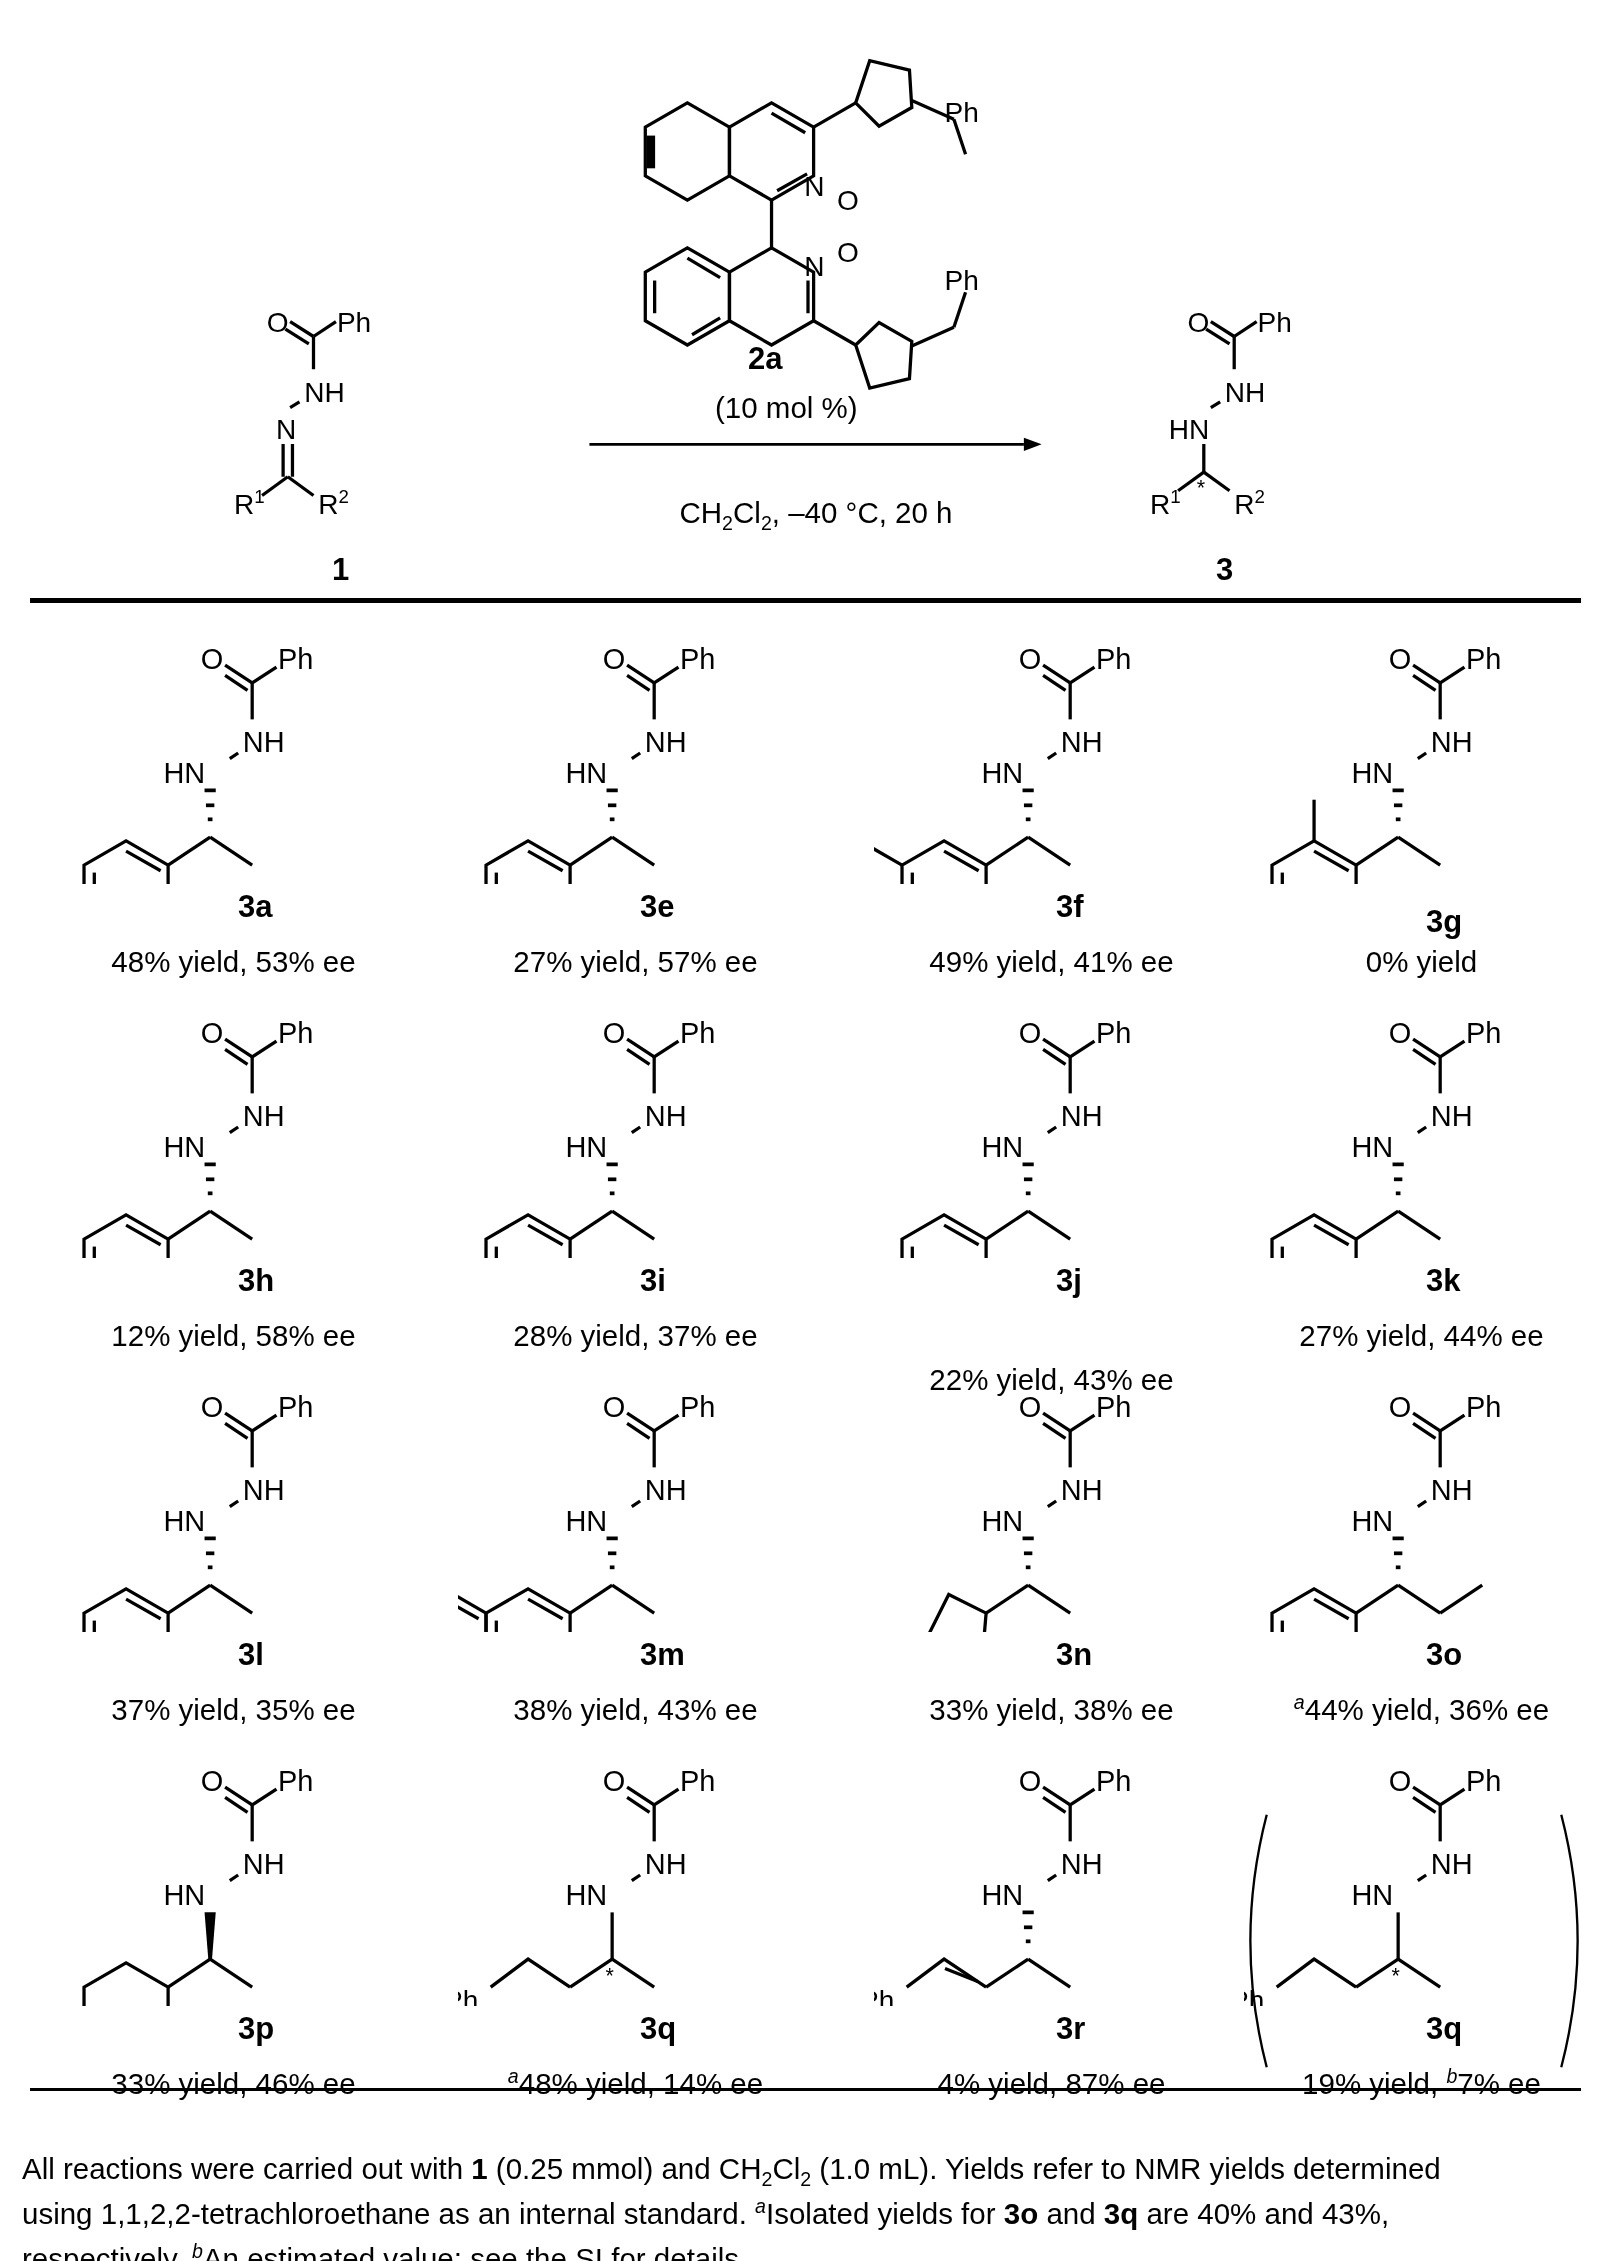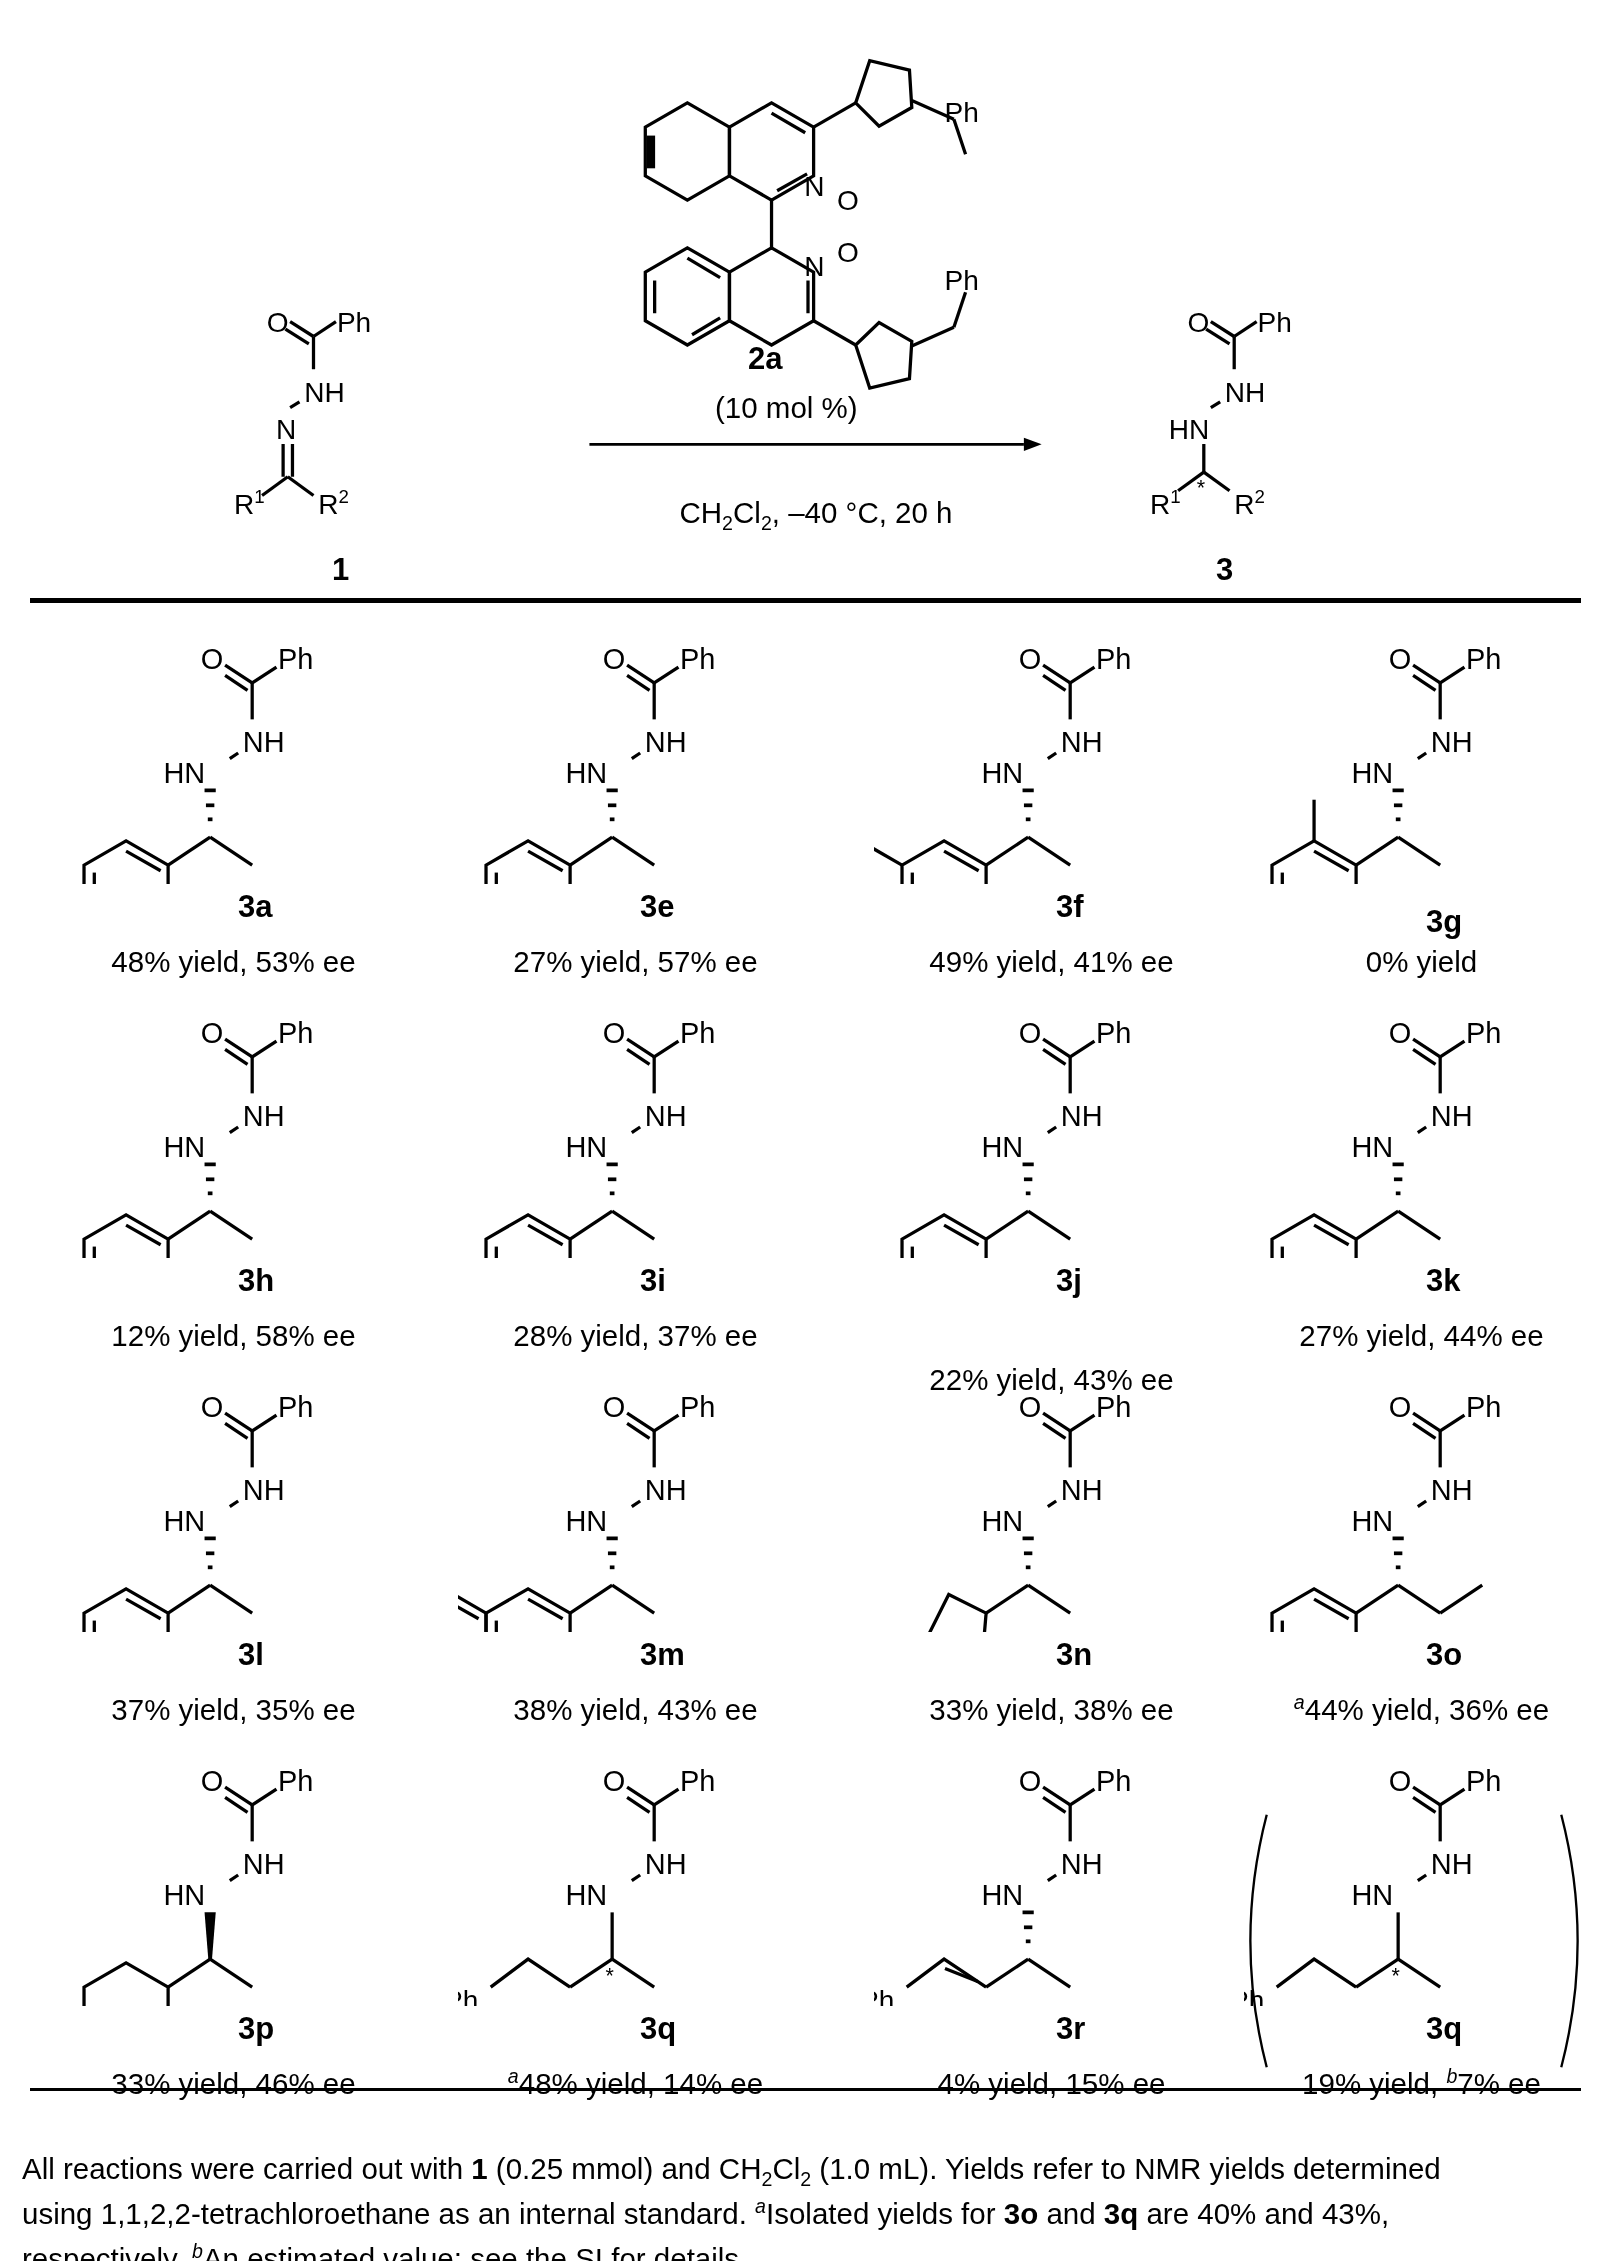--- a/index.html
+++ b/index.html
@@ -455,21 +455,21 @@
           <g transform="translate(330,360)">
             <use href="#hash"></use>
           </g>
           <line class="bond" x1="330" y1="460" x2="420" y2="520"></line>
           <line class="bond" x1="330" y1="460" x2="240" y2="520"></line>
           <polyline class="bond" points="240,520 150,460 70,520"></polyline>
           <line class="bond" x1="222" y1="508" x2="152" y2="480"></line>
           <text x="-30" y="570" font-size="60">Ph</text>
         </svg>
         <div class="label" style="left: 182px; top: 267px;">3r</div>
-        <div class="caption" style="left: 0px; top: 323px; width: 355px;"><span>4% yield, 15% ee</span></div>
+        <div class="caption" style="left: 0px; top: 323px; width: 355px;"><span>4% yield, 87% ee</span></div>
       </div>
       <div style="position: absolute; left: 1244px; top: 1744px; width: 355px; height: 337px;">
         <svg width="355" height="262" style="position: absolute; left: 0px; top: 0px;" viewBox="0 0 760 560">
           <g transform="translate(420,130)">
             <use href="#head"></use>
           </g>
           <text x="310" y="100" font-size="62">O</text>
           <text x="475" y="100" font-size="62">Ph</text>
           <text x="400" y="278" font-size="62">NH</text>
           <text x="230" y="345" font-size="62">HN</text>

